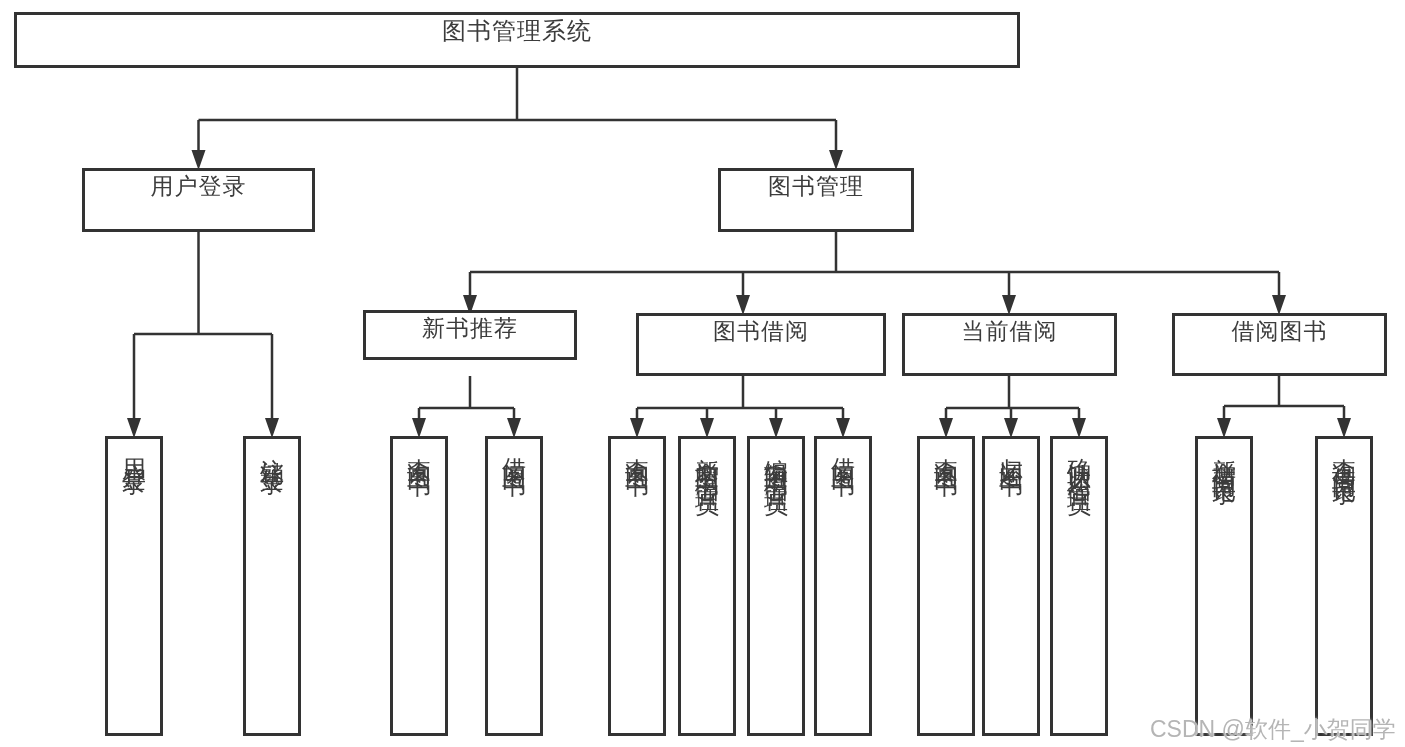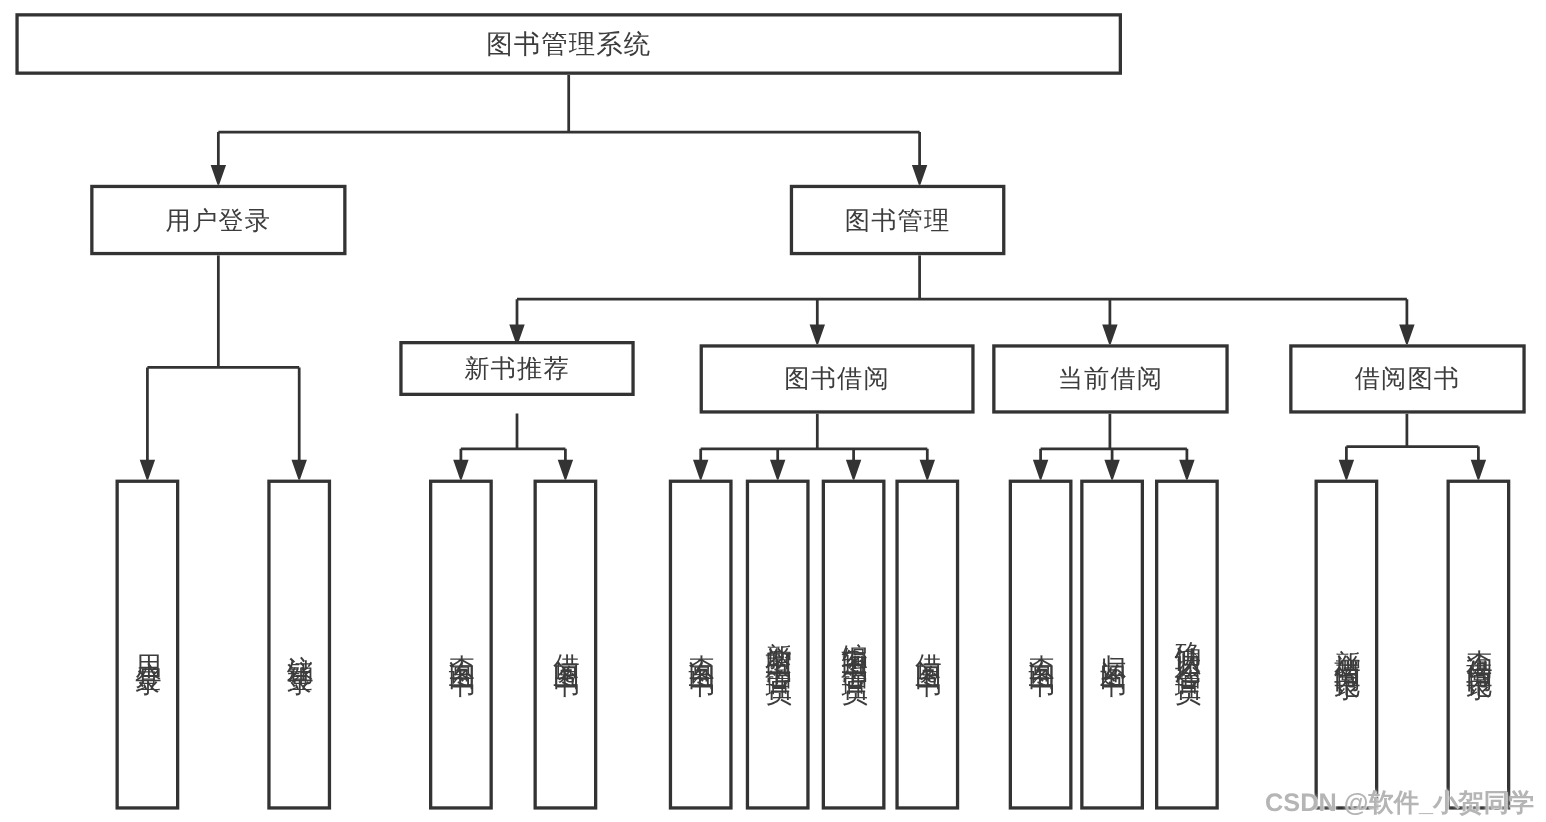--- a/index.html
+++ b/index.html
@@ -13,34 +13,33 @@
     position:relative;width:1405px;height:747px;background:var(--box-bg);
     font-family:"Liberation Sans", sans-serif;color:var(--text-color);
     overflow:hidden;
   }
   #connectors{position:absolute;left:0;top:0;width:1405px;height:747px;}
   #connectors path.line{stroke:var(--line-color);stroke-width:2.5;fill:none;}
   #connectors path.arrowhead{fill:var(--line-color);stroke:none;}
   .node{
     position:absolute;box-sizing:border-box;background:var(--box-bg);
     border:3px solid var(--line-color);
-    display:flex;align-items:center;justify-content:center;
+    display:flex;align-items:flex-start;justify-content:center;
   }
   .node.h span{font-size:23px;letter-spacing:1px;white-space:nowrap;}
   .node.root span{font-size:24px;}
   .node.v{width:58px;height:300px;top:436px;}
   .node.v span{
     writing-mode:vertical-rl;text-orientation:mixed;
     font-size:24px;letter-spacing:5px;line-height:1;white-space:nowrap;
   }
   #watermark{
     position:absolute;left:1150px;top:714px;z-index:10;
     font-size:23px;color:var(--watermark-color);white-space:nowrap;
     text-shadow:0 0 3px rgba(255,255,255,0.95), 1px 1px 0 rgba(255,255,255,0.6);
-    font-weight:bold;
   }
 </style>
 </head>
 <body>
 
 <div id="stage">
 
   <svg id="connectors" viewBox="0 0 1405 747" xmlns="http://www.w3.org/2000/svg">
     <path class="line" d="M517 68 V120 M198.5 120 H836 M198.5 120 V152 M836 120 V152"></path>
     <path class="line" d="M198.5 232 V334 M134 334 H272 M134 334 V420 M272 334 V420"></path>

